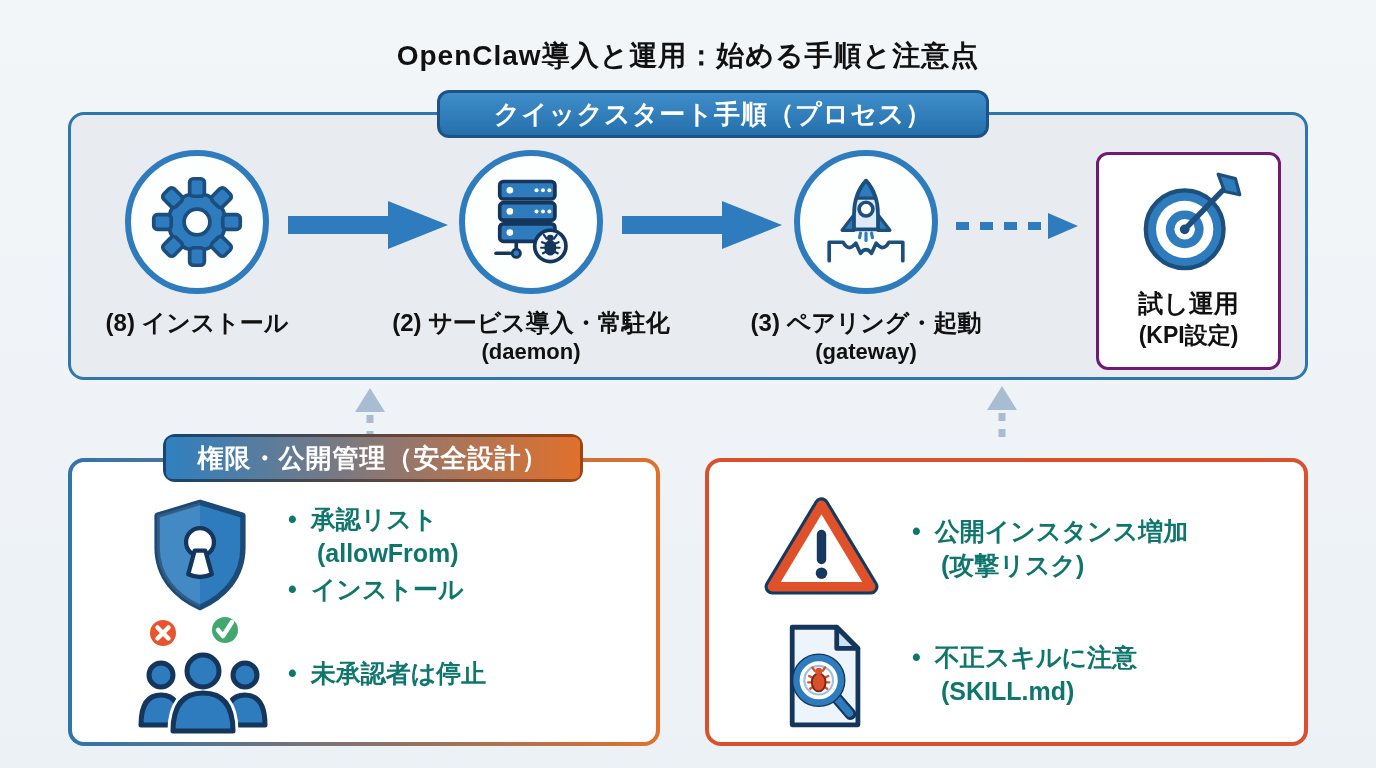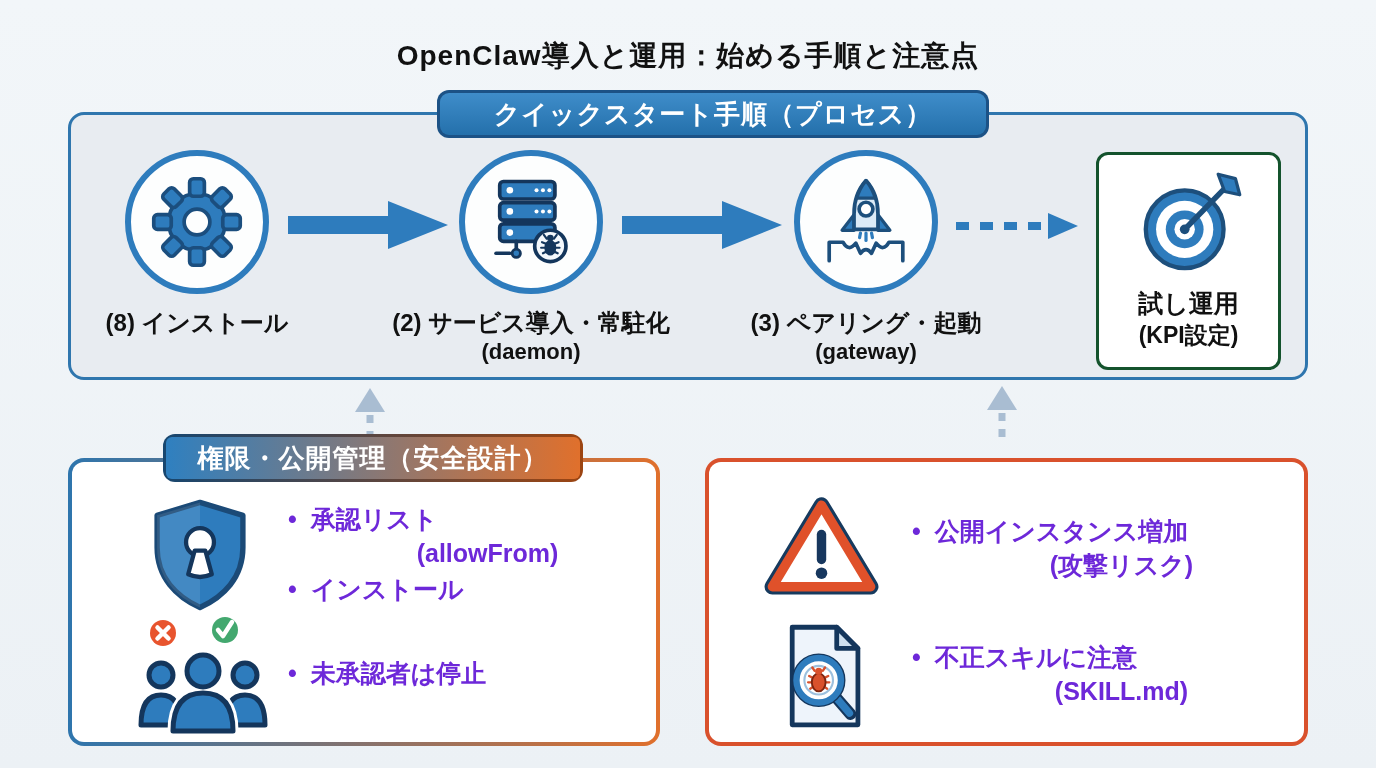--- a/index.html
+++ b/index.html
@@ -31,35 +31,35 @@
                  display:flex; align-items:center; justify-content:center; }
   .step-circle svg { width:92px; height:92px; }
 
   .step-label { position:absolute; text-align:center; color:#111; }
   .step-label .l1 { font-size:24px; font-weight:800; }
   .step-label .l2 { font-size:22px; font-weight:800; }
 
   .arrow-abs { position:absolute; }
 
   .result-card { position:absolute; left:1025px; top:37px; width:185px; height:218px;
-                 background:#fff; border:3px solid #14532d; border-radius:12px;
+                 background:#fff; border:3px solid #701a75; border-radius:12px;
                  display:flex; flex-direction:column; align-items:center; }
   .result-card svg { width:108px; height:108px; margin-top:16px; }
   .result-card .l1 { font-size:25px; font-weight:800; color:#111; margin-top:8px; }
   .result-card .l2 { font-size:23px; font-weight:800; color:#111; }
 
   
   .panel-wrap { position:absolute; top:458px; height:288px; padding:4px; border-radius:16px; }
   .panel-wrap.left { left:68px; width:592px; background:linear-gradient(90deg,#2e75ad,#e0702c); }
   .panel-wrap.right { left:705px; width:603px; background:#d9512c; }
   .panel-inner { position:relative; width:100%; height:100%; background:#fff; border-radius:12px; }
 
   .panel-icon { position:absolute; }
 
-  .bullet-list { position:absolute; color:#6d28d9;text-align:center; }
+  .bullet-list { position:absolute; color:#0f766e; }
   .bullet-row { display:flex; align-items:flex-start; font-size:25px; font-weight:800; line-height:34px; }
   .bullet-row::before { content:"•"; margin-right:14px; font-size:25px; }
   .bullet-sub { padding-left:29px; font-size:25px; font-weight:800; line-height:34px; }
 
   .up-arrow { position:absolute; width:36px; height:56px; z-index:4; }
 </style>
 </head>
 <body>
 
 <div class="stage">

